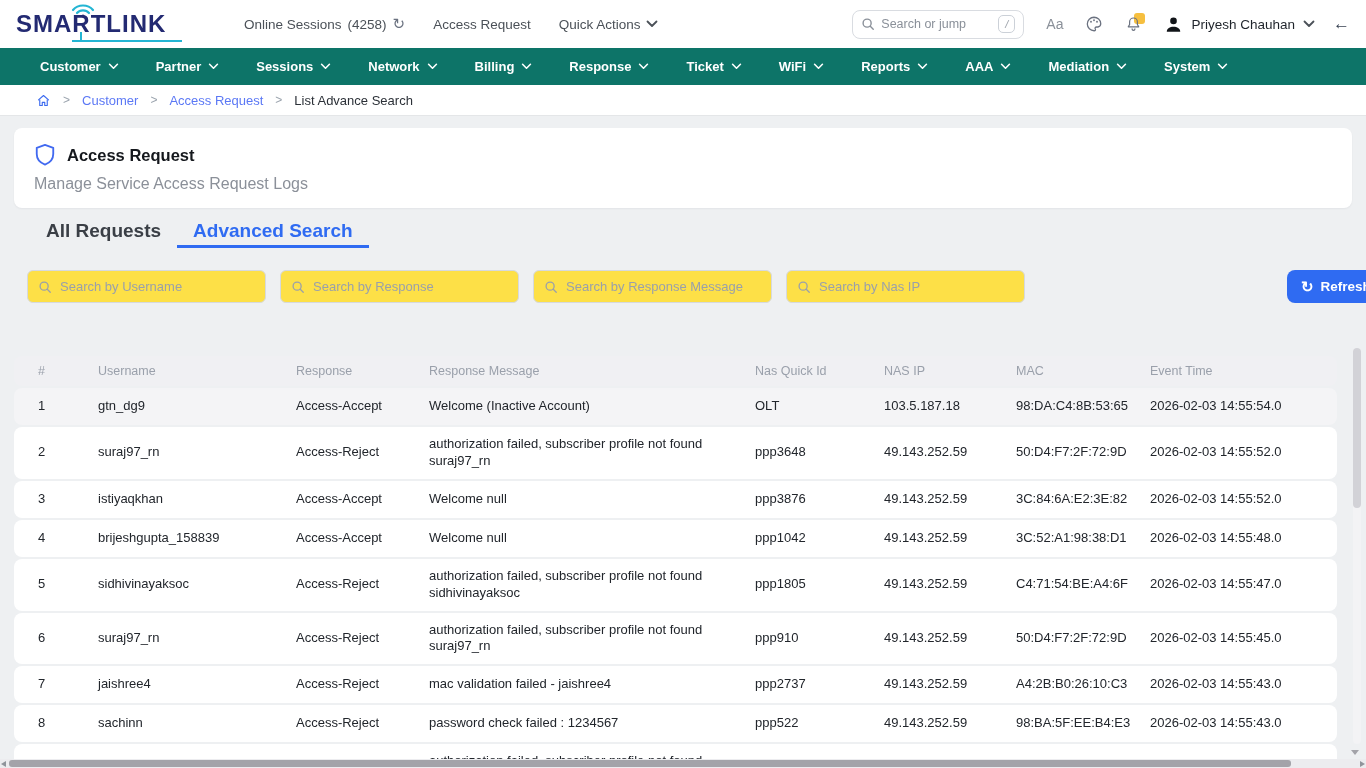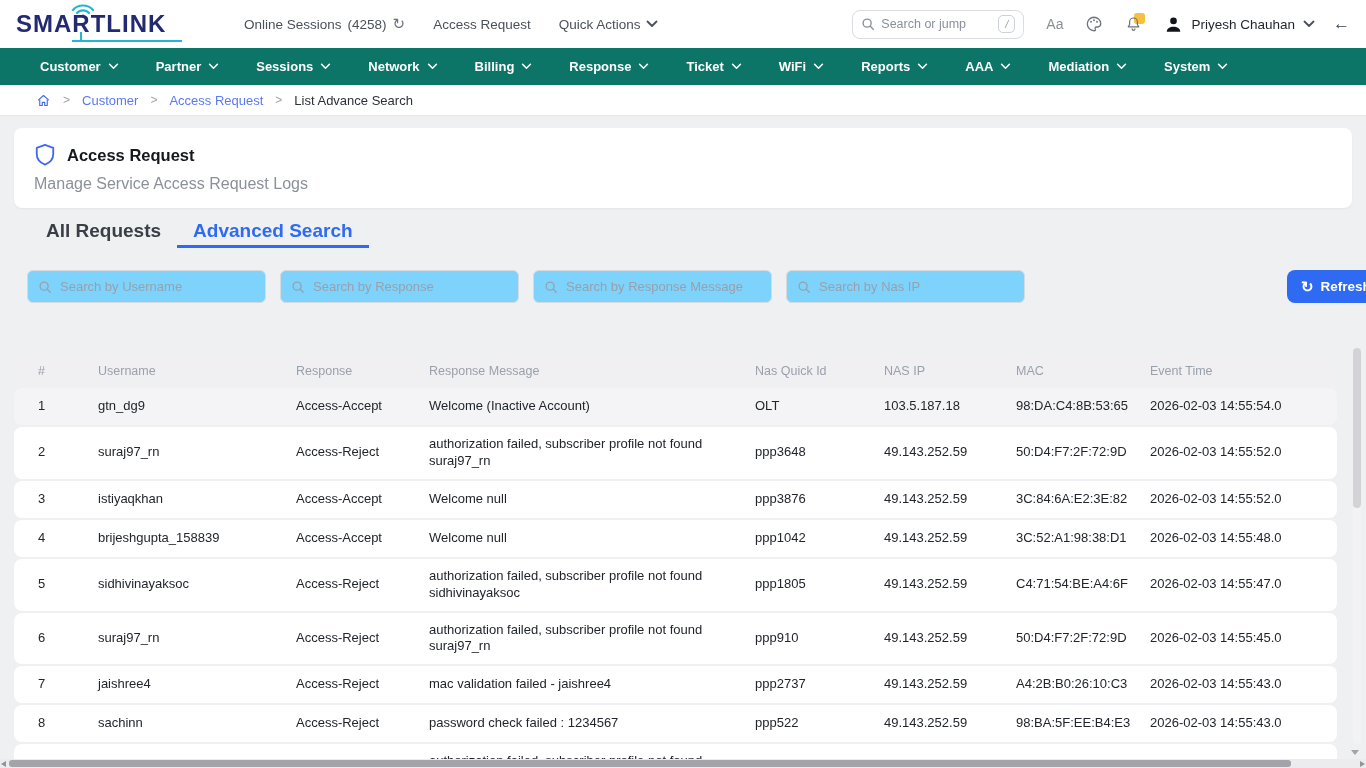--- a/index.html
+++ b/index.html
@@ -53,21 +53,21 @@
   .title-card { background:#fff; border-radius:8px; padding:15px 20px 15px; box-shadow:0 1px 2px rgba(20,24,40,0.05); }
   .title-row { display:flex; align-items:center; gap:11px; }
   .page-title { font-size:16.5px; font-weight:700; color:#15181d; }
   .page-sub { font-size:16px; color:#8b9099; margin-top:8px; }
 
   .tabs { display:flex; margin-top:10px; padding-left:16px; }
   .tab { padding:0 16px; height:30px; line-height:26px; font-size:19px; font-weight:700; color:#3a3f46; cursor:pointer; border-bottom:3px solid transparent; }
   .tab.active { color:#2f6bf2; border-bottom-color:#2f6bf2; }
 
   .filters { display:flex; gap:14px; margin-top:22px; padding-left:13px; position:relative; }
-  .f-input { width:239px; height:33px; background:#7dd3fc; border:1px solid #d6d9de; border-radius:6px; display:flex; align-items:center; padding:0 10px; gap:8px; }
+  .f-input { width:239px; height:33px; background:#fde047; border:1px solid #d6d9de; border-radius:6px; display:flex; align-items:center; padding:0 10px; gap:8px; }
   .f-input input { border:none; outline:none; flex:1; font-size:13px; color:#3a3f46; font-family:"Liberation Sans", sans-serif; background:transparent; }
   .f-input input::placeholder { color:#9aa0aa; }
   .refresh-btn { position:absolute; left:1273px; top:0; height:33px; width:110px; background:#2f6bf2; border:none; border-radius:8px; color:#fff; font-size:13.5px; font-weight:700; display:flex; align-items:center; gap:7px; padding:0 14px; cursor:pointer; font-family:"Liberation Sans", sans-serif; }
   .refresh-btn .glyph-refresh { color:#fff; font-size:15px; }
 
   
   .table { margin-top:53px; width:1323px; }
   .tgrid { display:grid; grid-template-columns:60px 198px 133px 326px 129px 132px 134px 1fr; align-items:center; padding-left:24px; }
   .thead { background:#f0f0f3; border-radius:8px; height:30px; margin-bottom:2px; }
   .th { font-size:12.5px; color:#9aa0ab; font-weight:500; padding-right:10px; }

